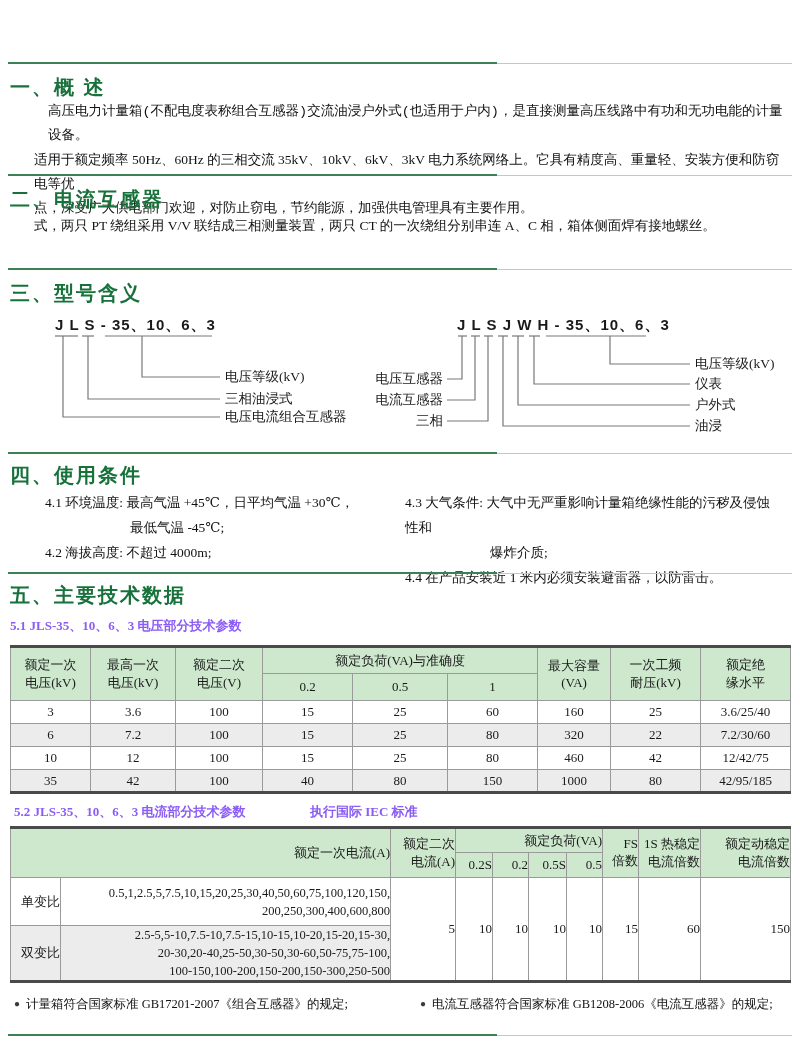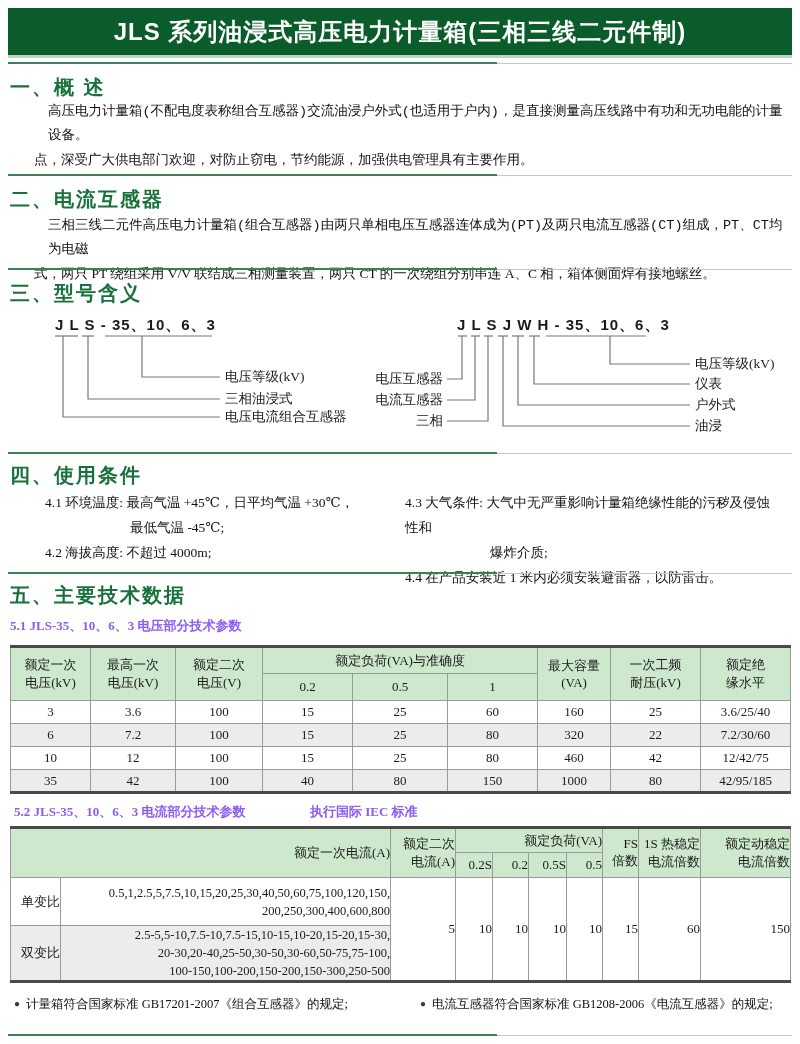--- a/index.html
+++ b/index.html
@@ -48,43 +48,40 @@
   .t2 tr.r2 td.lbl,.t2 tr.r2 td.vals{background:#ececec;}
 
   .note-line{position:absolute;font-size:12.5px;color:#111;white-space:nowrap;}
   .bullet{color:#3a3a3a;font-size:10px;margin-right:6px;vertical-align:1px;}
 </style>
 </head>
 <body>
 
 <div class="page">
 
-  <div class="title-bar">
-    <span class="t">JLS 系列油浸式高压电力计量箱(三相三线二元件制)</span>
-  </div>
 
   <div class="divider" style="top:62px">
       <span class="div-green"></span>
       <span class="div-gray"></span>
     </div>
 
   <div class="sec-heading" style="top:74px">一、概 述</div>
   <div class="para" style="top:100px">
     <div class="indent">高压电力计量箱(不配电度表称组合互感器)交流油浸户外式(也适用于户内)，是直接测量高压线路中有功和无功电能的计量设备。</div>
+    <div>适用于额定频率 50Hz、60Hz 的三相交流 35kV、10kV、6kV、3kV 电力系统网络上。它具有精度高、重量轻、安装方便和防窃电等优</div>
     <div>点，深受广大供电部门欢迎，对防止窃电，节约能源，加强供电管理具有主要作用。</div>
   </div>
 
   <div class="divider" style="top:174px">
       <span class="div-green"></span>
       <span class="div-gray"></span>
     </div>
 
   <div class="sec-heading" style="top:186px">二、电流互感器</div>
   <div class="para" style="top:214px">
-    <div class="indent">三相三线二元件高压电力计量箱(组合互感器)由两只单相电压互感器连体成为(PT)及两只电流互感器(CT)组成，PT、CT均为电磁</div>
     <div>式，两只 PT 绕组采用 V/V 联结成三相测量装置，两只 CT 的一次绕组分别串连 A、C 相，箱体侧面焊有接地螺丝。</div>
   </div>
 
   <div class="divider" style="top:268px">
       <span class="div-green"></span>
       <span class="div-gray"></span>
     </div>
 
   <div class="sec-heading" style="top:280px">三、型号含义</div>
 

